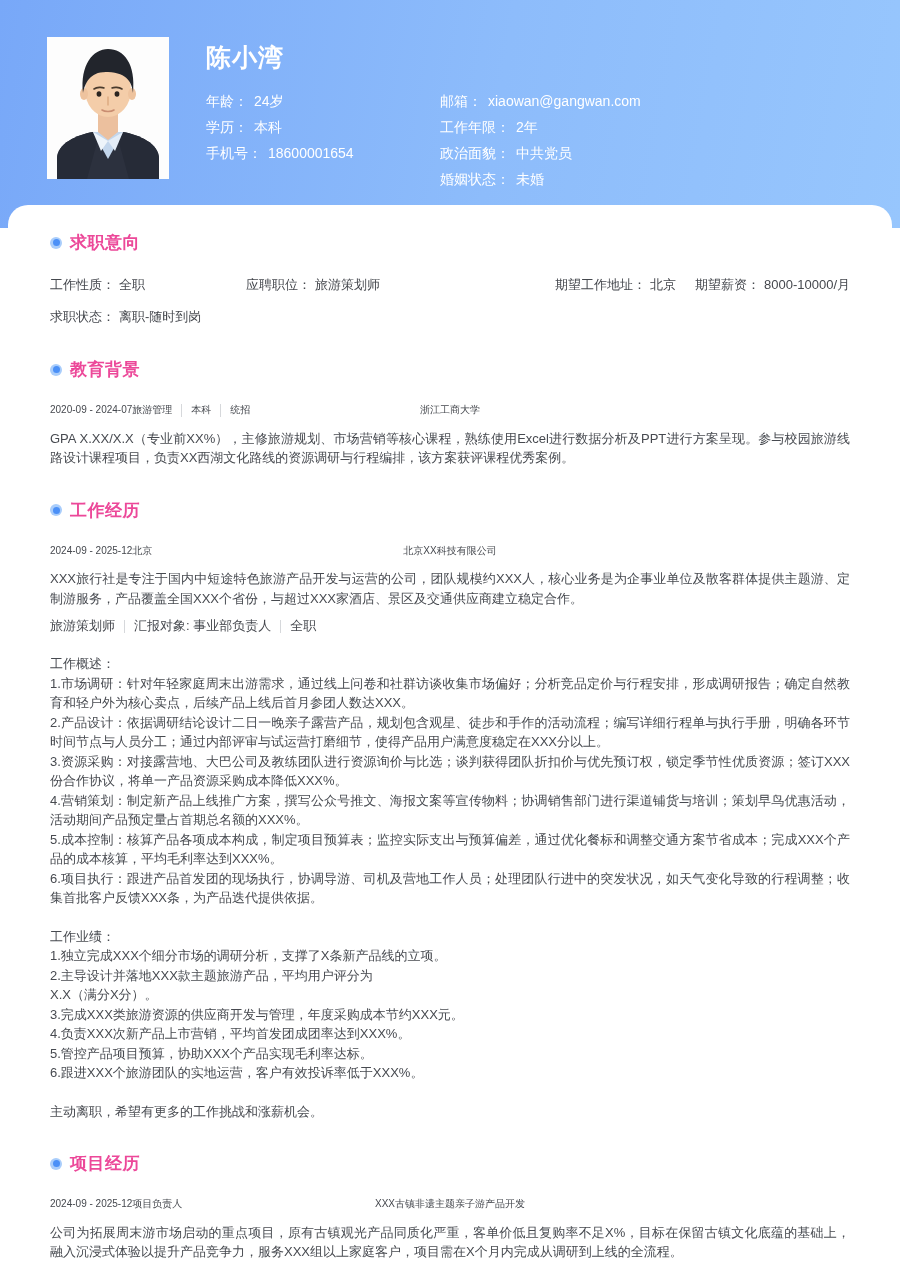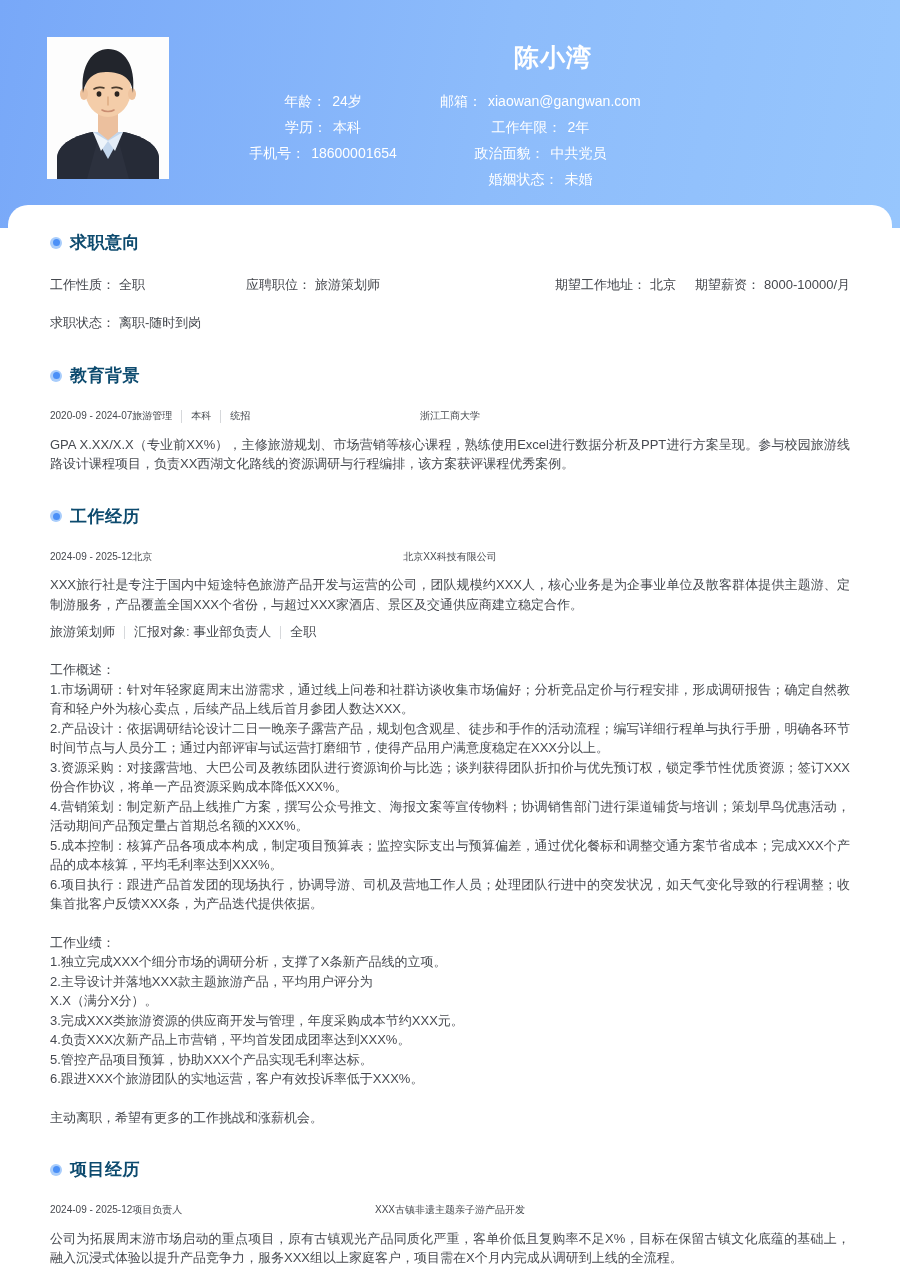--- a/index.html
+++ b/index.html
@@ -14,21 +14,21 @@
   
   .hero {
     position:absolute; top:0; left:0; width:900px; height:228px;
     background:linear-gradient(100deg,#78a8f8 0%,#8dbcfb 55%,#97c6fd 100%);
   }
   .hero-inner { display:flex; padding:37px 0 0 47px; }
   .photo {
     width:122px; height:142px; background:#fdfdfd; flex:0 0 auto;
     overflow:hidden;
   }
-  .hero-text { margin-left:37px; flex:1;text-align:center; }
+  .hero-text { margin-left:37px; flex:1; }
   .name { color:#ffffff; font-size:25px; font-weight:700; letter-spacing:1px; margin-top:4px; }
   .hero-cols { display:flex; margin-top:14px; }
   .hero-col { width:234px; }
   .hero-col.wide { width:auto; }
   .hero-row { color:#ffffff; font-size:14px; height:26px; line-height:26px; white-space:nowrap; }
   .hero-row .hl { margin-right:6px; }
 
   
   .card {
     position:absolute; top:205px; left:8px; width:884px;
@@ -39,24 +39,24 @@
   .sec { margin-top:31px; }
   .sec:first-child { margin-top:0; }
   .sec-title { display:flex; align-items:center; margin-bottom:21px; }
   .dot {
     width:12px; height:12px; border-radius:50%; background:#a9cdfb; position:relative; margin-right:8px; flex:0 0 auto;
   }
   .dot::after {
     content:""; position:absolute; left:2.5px; top:2.5px; width:7px; height:7px;
     border-radius:50%; background:#4b90f7;
   }
-  .sec-title h2 { font-size:17px; font-weight:700; color:#0c4a6e; letter-spacing:0.5px; }
-
-  
-  .intent-row { display:flex; font-size:13px; color:#45484e; margin-bottom:18px; line-height:1.55; }
+  .sec-title h2 { font-size:17px; font-weight:700; color:#ec4899; letter-spacing:0.5px; }
+
+  
+  .intent-row { display:flex; font-size:13px; color:#45484e; margin-bottom:12px; line-height:1.55; }
   .intent-cell { white-space:nowrap; }
   .intent-cell.c0 { width:196px; }
   .intent-cell.c1 { width:206px; }
   .intent-cell.c2 { width:224px;text-align:right; }
   .intent-cell.c3 { margin-left:auto; text-align:right; }
   .intent-row.single { margin-bottom:0; }
   .lbl { margin-right:4px; }
 
   
   .meta-row { position:relative; display:flex; justify-content:flex-start; font-size:10px; color:#45484e; margin-bottom:11px; line-height:1.55; }

